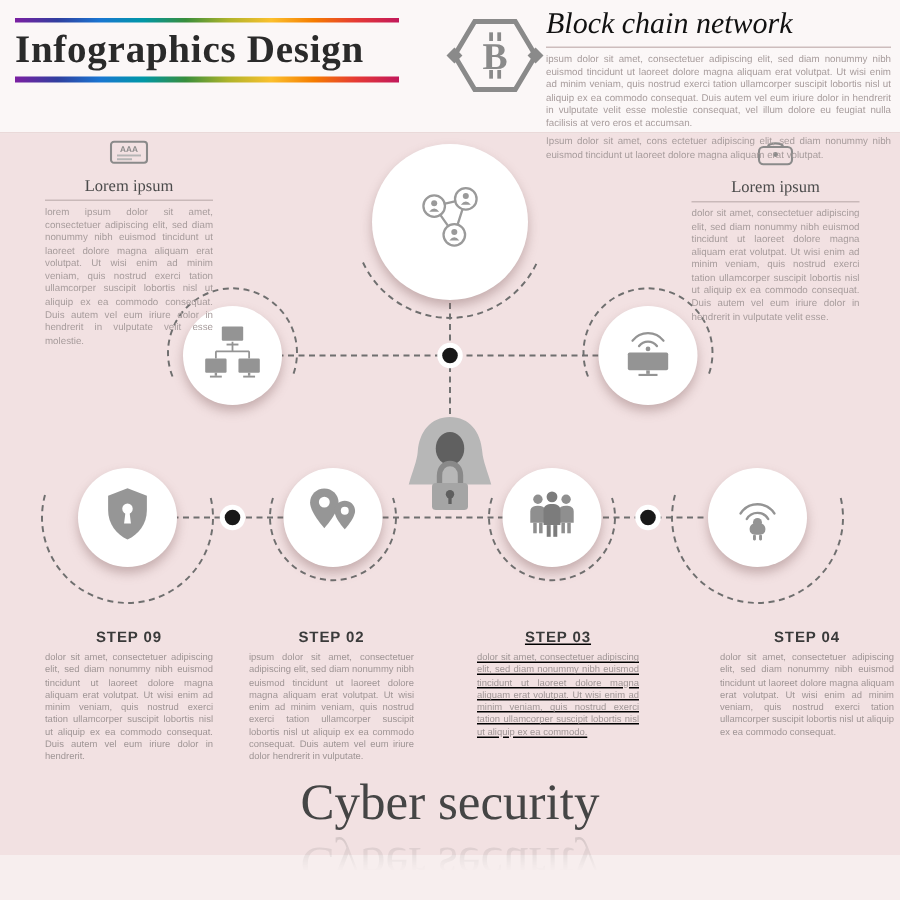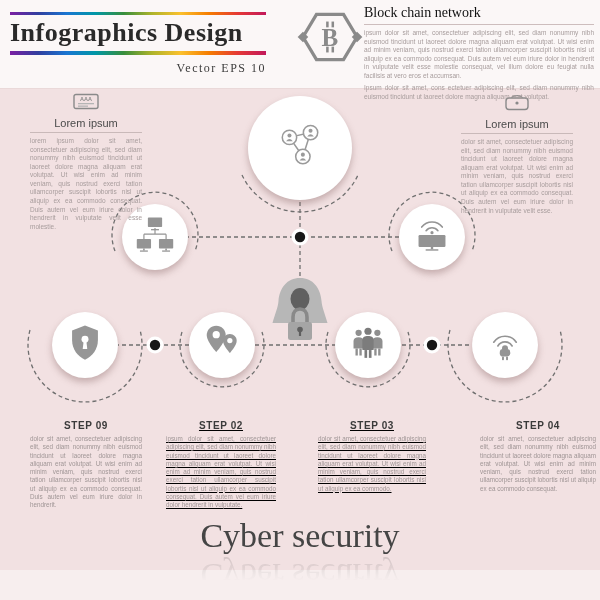--- a/index.html
+++ b/index.html
@@ -7,40 +7,40 @@
   .band-top{position:absolute;top:0;left:0;right:0;height:88px;background:#fbf7f7;border-bottom:1px solid #ead9d9;}
   .band-bottom{position:absolute;top:570px;left:0;right:0;height:30px;background:#f7eeee;}
   .rainbow{background:linear-gradient(90deg,#7b1fa2,#303f9f,#1976d2,#0097a7,#388e3c,#afb42b,#fbc02d,#f57c00,#e53935,#c2185b);}
   .title-block{position:absolute;left:10px;top:12px;width:256px;z-index:5;}
   .bar-top{height:2.5px;}
   .main-title{font-family:"Liberation Serif",serif;font-size:26px;font-weight:700;color:#2a2a2a;margin:3px 0 3px;letter-spacing:.5px;white-space:nowrap;}
   .bar-bottom{height:4px;}
   .subtitle{text-align:right;font-size:12px;color:#3c3c3c;letter-spacing:1.5px;margin-top:6px;font-family:"Liberation Serif",serif;}
   .hex-wrap{position:absolute;left:297px;top:9px;z-index:5;}
   .blockchain{position:absolute;left:364px;top:5px;width:230px;z-index:5;}
-  .bc-title{font-size:14px;color:#111;font-family:"Liberation Serif",serif;padding-bottom:3px;border-bottom:1px solid #cdbdbd;}
+  .bc-title{font-size:20px;color:#111;font-family:"Liberation Serif",serif;padding-bottom:3px;border-bottom:1px solid #cdbdbd;font-style:italic;}
   .micro{font-size:6.5px;line-height:1.32;color:#a79c9c;text-align:justify;margin:4px 0 0;}
   .panel{position:absolute;width:112px;text-align:center;z-index:4;}
   .panel-left{left:30px;top:93px;}
   .panel-right{left:461px;top:93px;}
-  .p-title{font-size:11px;color:#4b4b4b;margin:3px 0 0;padding-bottom:3px;border-bottom:1px solid #c9b9b9;font-family:Liberation Sans, sans-serif;}
+  .p-title{font-size:11px;color:#4b4b4b;margin:3px 0 0;padding-bottom:3px;border-bottom:1px solid #c9b9b9;font-family:Liberation Serif, serif;}
   .panel .micro{text-align:justify;}
   .diagram-svg{position:absolute;left:0;top:0;z-index:2;pointer-events:none;}
   .circle{position:absolute;background:#fff;border-radius:50%;box-shadow:0 4px 7px rgba(130,95,95,.40);display:flex;align-items:center;justify-content:center;z-index:3;}
   .circle-big{left:248px;top:96px;width:104px;height:104px;}
   .circle-midl{left:122px;top:204px;width:66px;height:66px;}
   .circle-midr{left:399px;top:204px;width:66px;height:66px;}
   .circle-shield{left:52px;top:312px;width:66px;height:66px;}
   .circle-pins{left:189px;top:312px;width:66px;height:66px;}
   .circle-people{left:335px;top:312px;width:66px;height:66px;}
   .circle-wifi{left:472px;top:312px;width:66px;height:66px;}
   .hacker{position:absolute;left:265px;top:276px;z-index:4;}
   .step{position:absolute;top:420px;z-index:4;}
   .step-1{left:30px;width:112px;}
-  .step-2{left:166px;width:110px;text-decoration:underline;}
+  .step-2{left:166px;width:110px;}
   .step-3{left:318px;width:108px;text-decoration:underline;}
   .step-4{left:480px;width:116px;}
   .step-label{font-size:10px;font-weight:700;color:#3a3a3a;letter-spacing:.6px;text-align:center;margin:0 0 4px;}
   .step .micro{font-size:6.3px;color:#9f9595;}
   .footer-title{position:absolute;left:0;right:0;top:517px;text-align:center;font-family:"Liberation Serif",serif;font-size:34px;color:#454545;z-index:3;}
   .footer-reflection{position:absolute;left:0;right:0;top:556px;text-align:center;font-family:"Liberation Serif",serif;font-size:34px;color:#454545;transform:scaleY(-1);opacity:.20;z-index:3;
     -webkit-mask-image:linear-gradient(to bottom,transparent 35%,rgba(0,0,0,.9) 100%);
     mask-image:linear-gradient(to bottom,transparent 35%,rgba(0,0,0,.9) 100%);}
 </style>
 </head>
@@ -48,21 +48,20 @@
 
 <div>
 
   <div class="band-top"></div>
   <div class="band-bottom"></div>
 
   <div class="title-block">
     <div class="rainbow bar-top"></div>
     <div class="main-title">Infographics Design</div>
     <div class="rainbow bar-bottom"></div>
-    <div class="subtitle">Vector EPS 10</div>
   </div>
 
   <div class="hex-wrap">
     <svg width="66" height="56" viewBox="0 0 68 58">
       <path d="M6 29 L20 5.5 H48 L62 29 L48 52.5 H20 Z" fill="none" stroke="#8a8a8a" stroke-width="3.4"></path>
       <path d="M6 23.5 L11.5 29 L6 34.5 L0.5 29 Z" fill="#8a8a8a"></path>
       <path d="M62 23.5 L67.5 29 L62 34.5 L56.5 29 Z" fill="#8a8a8a"></path>
       <text x="34" y="38.5" font-size="26" font-weight="bold" font-family="'Liberation Serif',serif" fill="#8a8a8a" text-anchor="middle">B</text>
       <rect x="30" y="13" width="2.6" height="6" fill="#8a8a8a"></rect>
       <rect x="35.6" y="13" width="2.6" height="6" fill="#8a8a8a"></rect>

